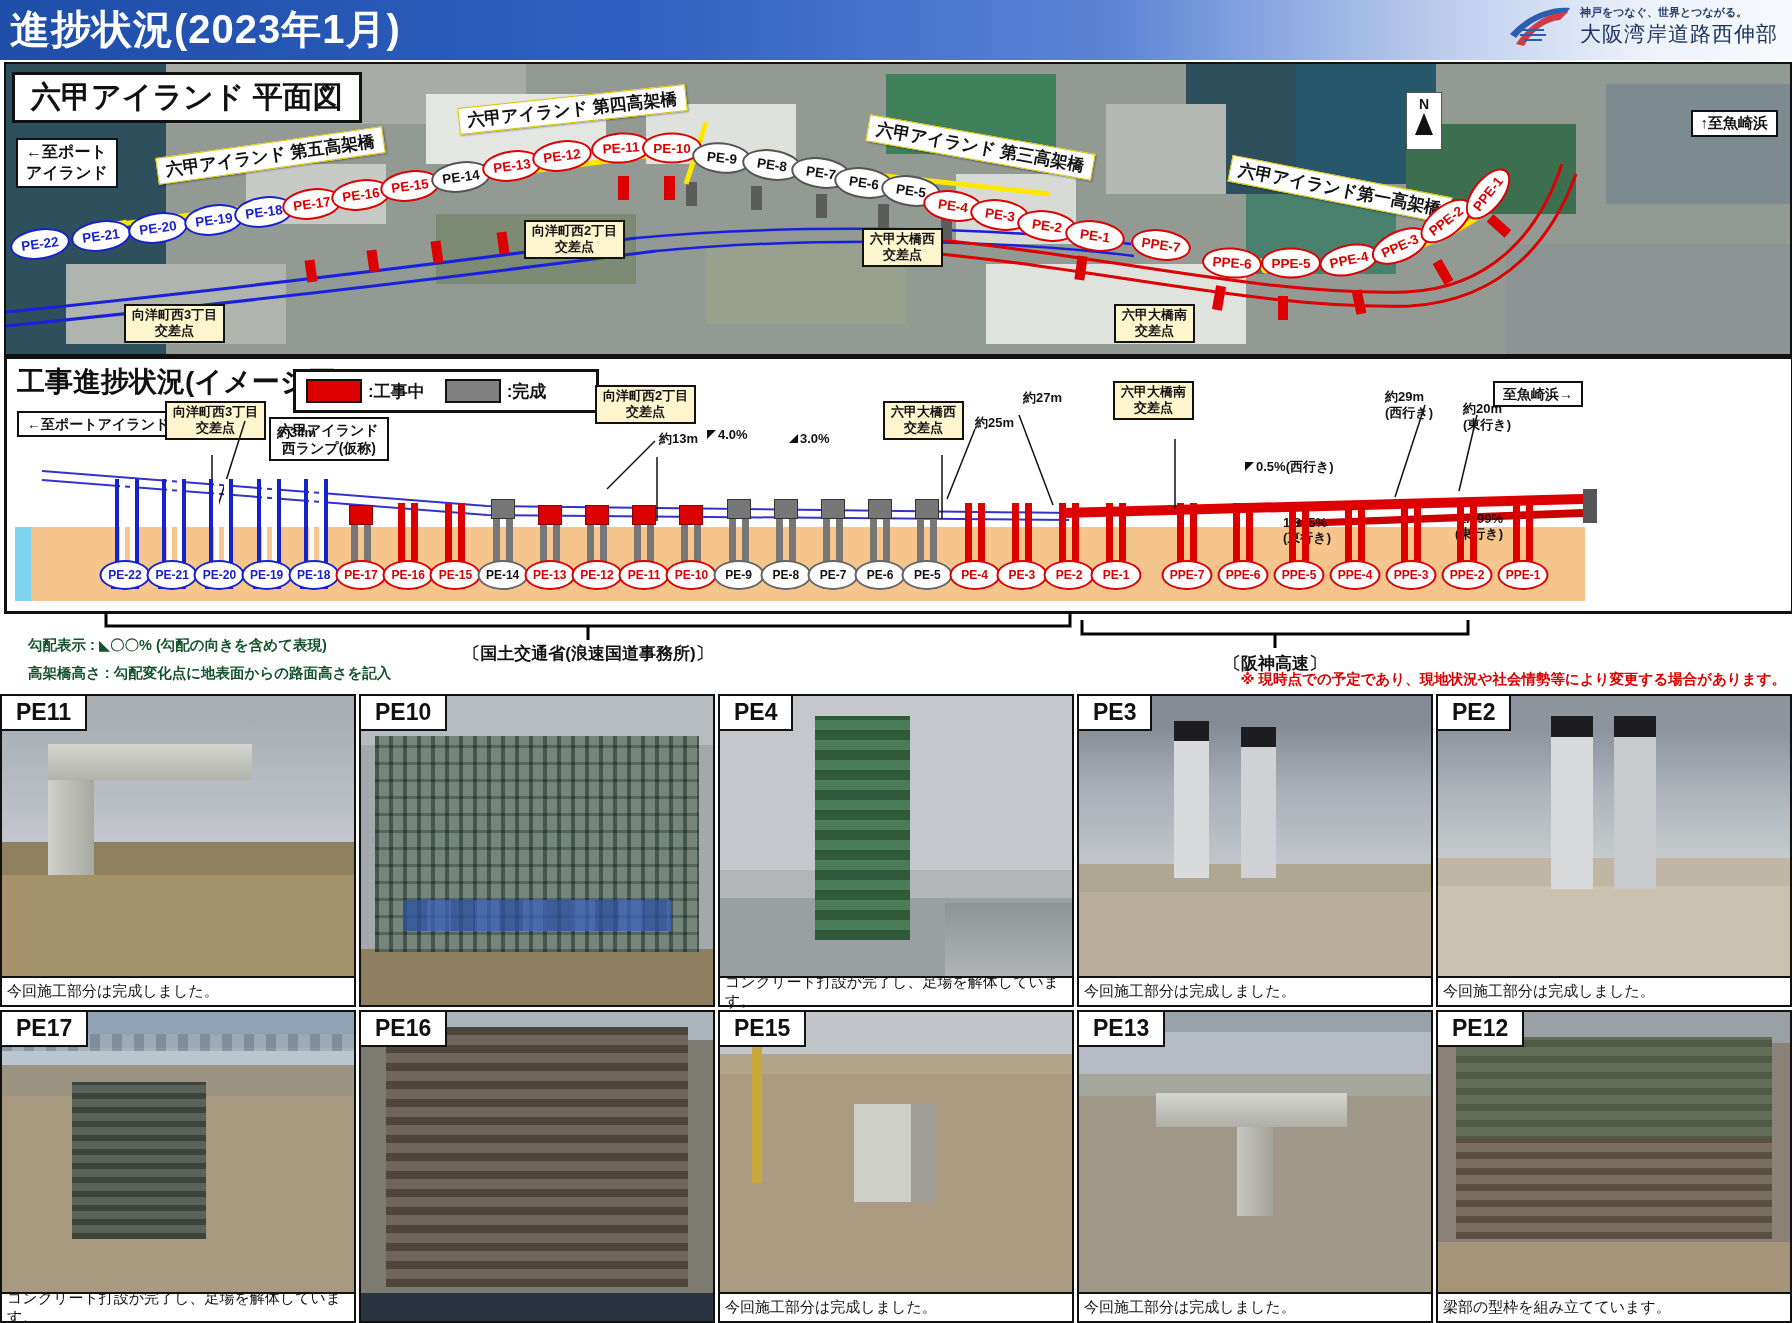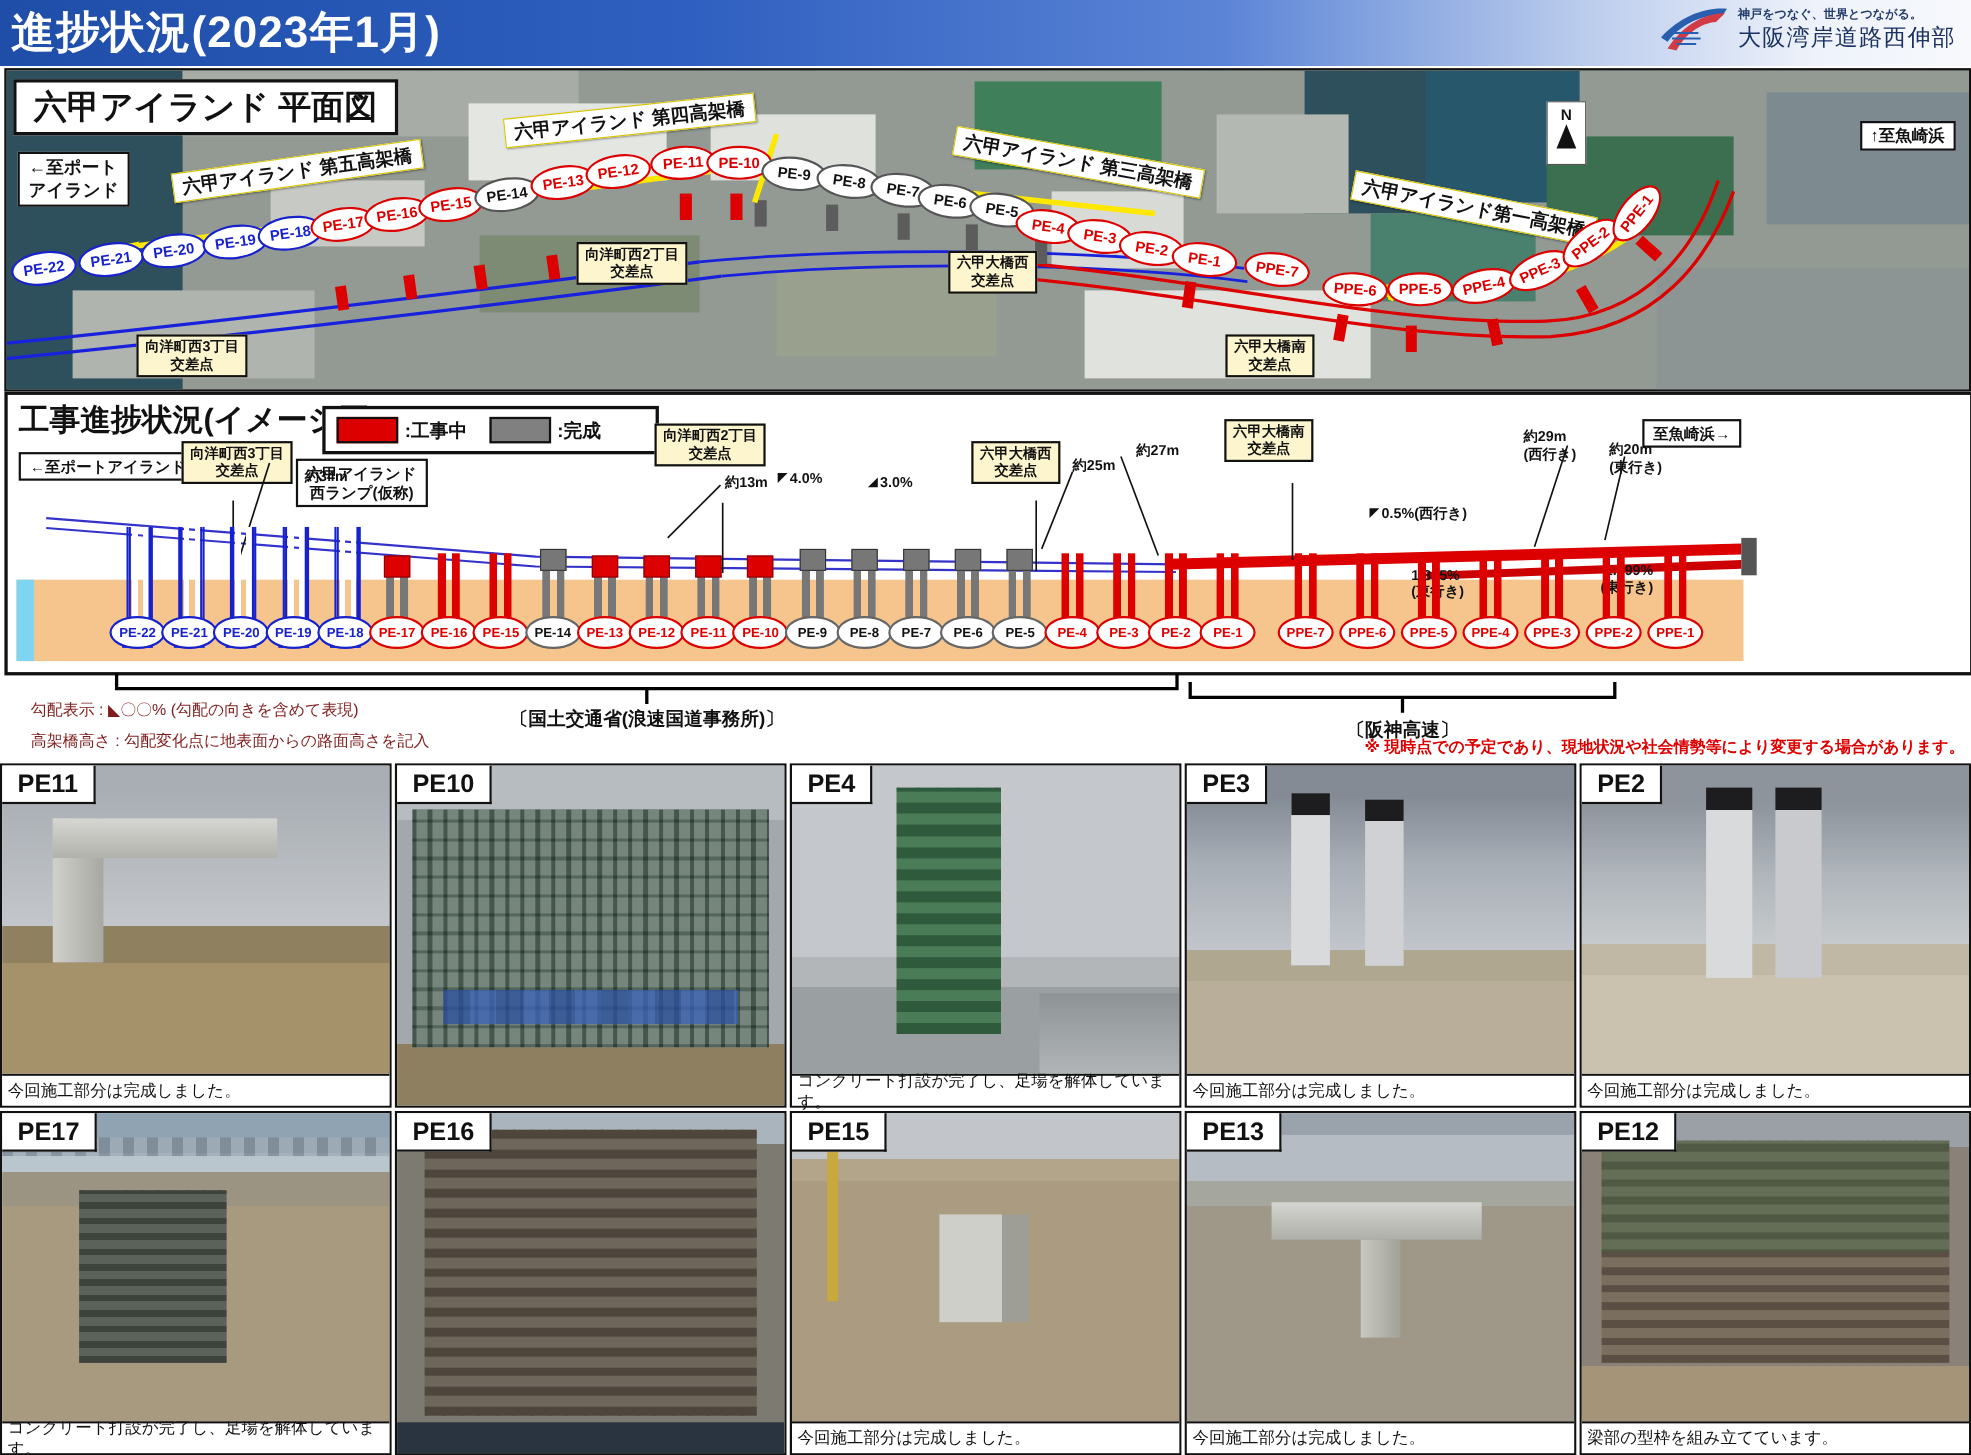--- a/index.html
+++ b/index.html
@@ -68,21 +68,21 @@
   .picon.blue .foot{position:absolute;bottom:0;left:-4px;right:-4px;height:16px;background:#fff;border:2px solid #1822cc;}
   .picon.gray .bars{background:linear-gradient(90deg,#777 0 7px,transparent 7px 13px,#777 13px 20px);}
   .picon .cap{position:absolute;top:-18px;left:-2px;right:-2px;height:18px;}
   .picon.gray .cap{background:#777;border:1px solid #333;}
   .picon.gray-red .bars{background:linear-gradient(90deg,#777 0 7px,transparent 7px 13px,#777 13px 20px);}
   .picon.gray-red .cap{background:#dd0000;border:1px solid #8d0000;}
   .picon.red .bars{background:linear-gradient(90deg,#dd0000 0 7px,transparent 7px 13px,#dd0000 13px 20px);}
 
   
   #anno{left:0;top:608px;width:1792px;height:86px;}
-  .note{font-size:14.5px;font-weight:normal;color:#7f1d1d;}
+  .note{font-size:14.5px;font-weight:bold;color:#14532d;}
   .agency{font-size:17px;font-weight:bold;color:#111;transform:translateX(-50%);}
   #disclaimer{right:6px;top:62px;font-size:14.5px;font-weight:bold;color:#dd0000;}
 
   
   .prow{left:0;width:1792px;height:313px;display:grid;grid-template-columns:repeat(5,1fr);gap:3px;}
   #row1{top:694px;} #row2{top:1010px;}
   .cell{position:relative;border:2px solid #111;background:#fff;display:flex;flex-direction:column;}
   .photo{position:relative;flex:1;overflow:hidden;}
   .pe-tag{position:absolute;left:0;top:0;z-index:3;background:#fff;border-right:2px solid #111;
           border-bottom:2px solid #111;padding:3px 14px;font-size:23px;font-weight:bold;color:#111;}
@@ -328,21 +328,21 @@
       <line x1="1470" y1="56" x2="1452" y2="132"></line>
     </g>
   </svg>
 
   <div id="ground" class="abs"></div>
   <div id="sea-strip" class="abs"></div>
 
   <div class="abs meas" style="left:246px;top:66px;padding-left:24px;">約34m</div>
   <div class="abs meas" style="left:652px;top:72px;">約13m</div>
   <div class="abs meas" style="left:968px;top:56px;">約25m</div>
-  <div class="abs meas" style="left:1016px;top:43px;margin-left:10px;">約27m</div>
+  <div class="abs meas" style="left:1016px;top:31px;">約27m</div>
   <div class="abs meas pre" style="left:1378px;top:30px;">約29m
 (西行き)</div>
   <div class="abs meas pre" style="left:1456px;top:42px;">約20m
 (東行き)</div>
 
   <div class="abs grade" style="left:700px;top:68px;">
     <span class="gr-tri"></span><span>4.0%</span>
   </div>
   <div class="abs grade" style="left:782px;top:72px;">
     <span class="gr-tri up"></span><span>3.0%</span>

